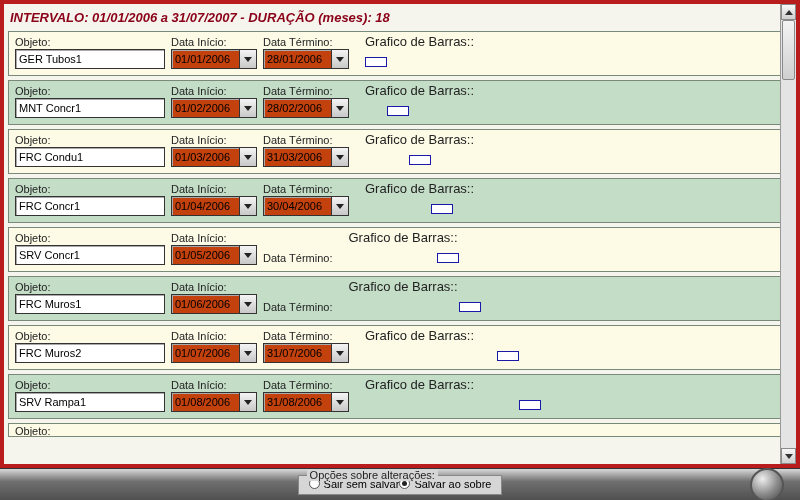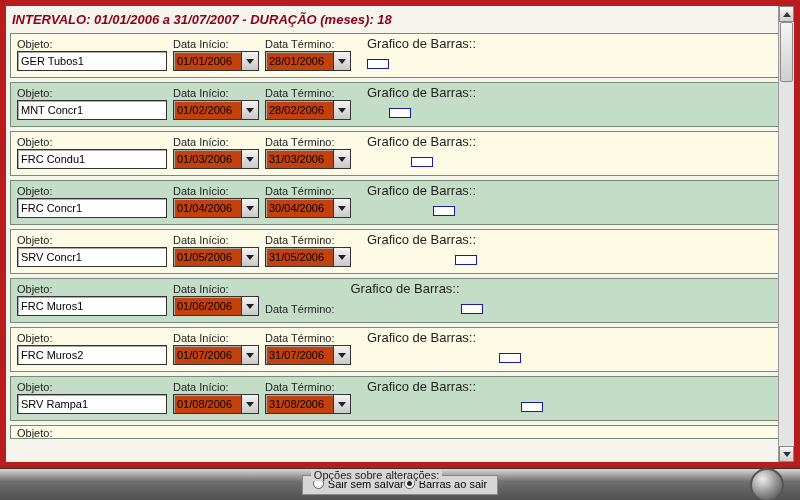--- a/index.html
+++ b/index.html
@@ -2,21 +2,21 @@
 <html><head>
 <meta charset="utf-8">
 <style>
   * { box-sizing: border-box; margin: 0; padding: 0; }
   html, body { width: 800px; height: 500px; overflow: hidden; font-family: Arial, sans-serif; font-size: 11px; }
   body { display: flex; flex-direction: column; background: #888; }
 
   .viewport {
     flex: 1;
     background: #f5f5ee;
-    border: 6px solid #b91c1c;
+    border: 4px solid #b91c1c;
     position: relative;
     display: flex;
     flex-direction: column;
   }
   .content-area {
     flex: 1;
     overflow: hidden;
     padding: 2px 4px 0 4px;
   }
   .header {
@@ -364,26 +364,20 @@
         <div class="field-label">Data Início:</div>
         <div class="combo">
           <input value="01/05/2006" style="">
           <div class="dropdown-btn">
                   <div class="arrow-down"></div>
                 </div>
         </div>
       </div>
       <div class="field">
         <div class="field-label">Data Término:</div>
-        <div class="combo">
-          <input value="31/05/2006" style="">
-          <div class="dropdown-btn">
-                  <div class="arrow-down"></div>
-                </div>
-        </div>
       </div>
       <div class="bar-col">
         <div class="field-bar-label">Grafico de Barras::</div>
         <div class="bar-track">
           <div class="bar-seg" style="left:88px;width:22px"></div>
         </div>
       </div>
     </div>
         </div>
         <div class="row even">
@@ -498,18 +492,18 @@
     <div class="options-title">Opções sobre alterações:</div>
     <div class="radio-row">
       <div class="radio-item">
         <div class="radio-outer"></div>
         <span>Sair sem salvar</span>
       </div>
       <div class="radio-item">
         <div class="radio-outer">
             <div id="dotB" class="radio-dot" style="display: block;"></div>
           </div>
-        <span>Barras ao sair</span>
+        <span>Salvar ao sobre</span>
       </div>
     </div>
   </div>
   <div class="knob"></div>
 </div>
 
 </body></html>

